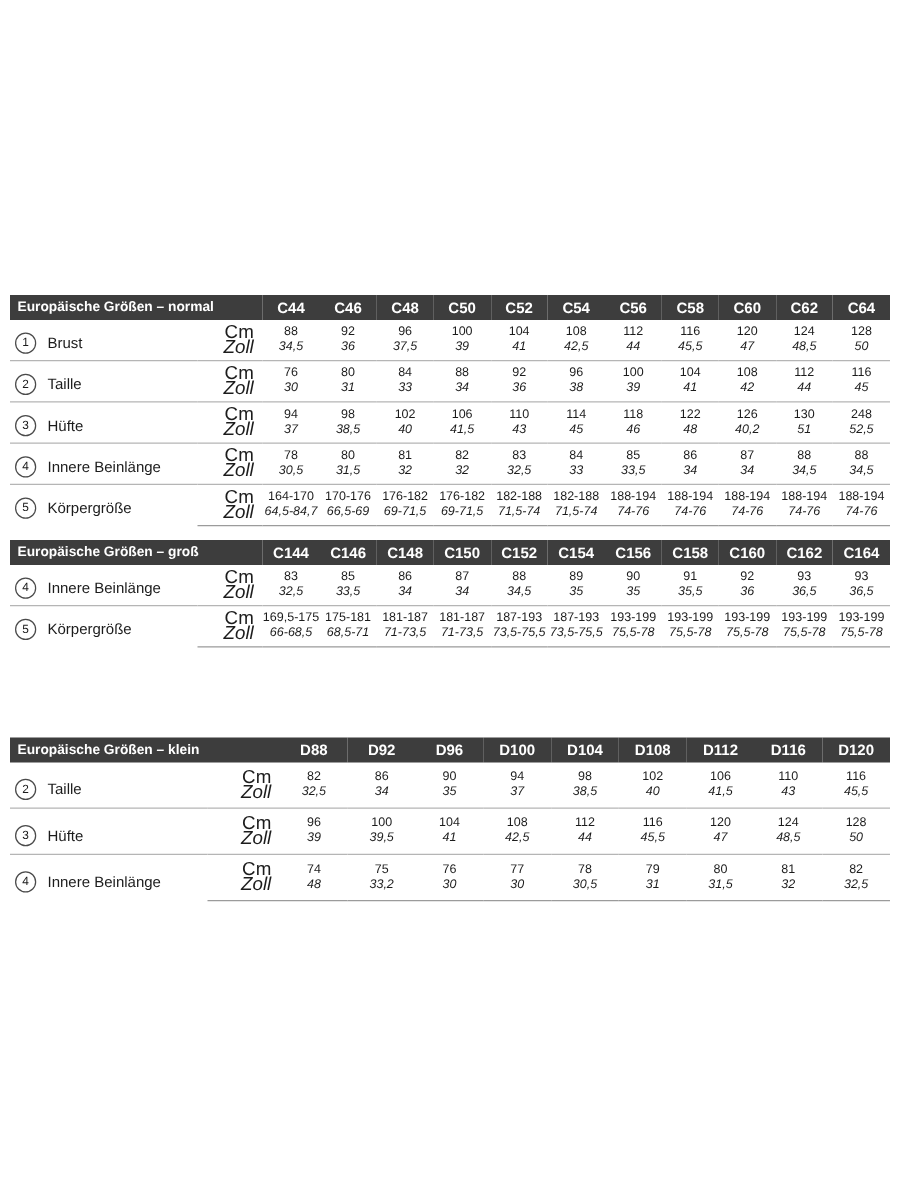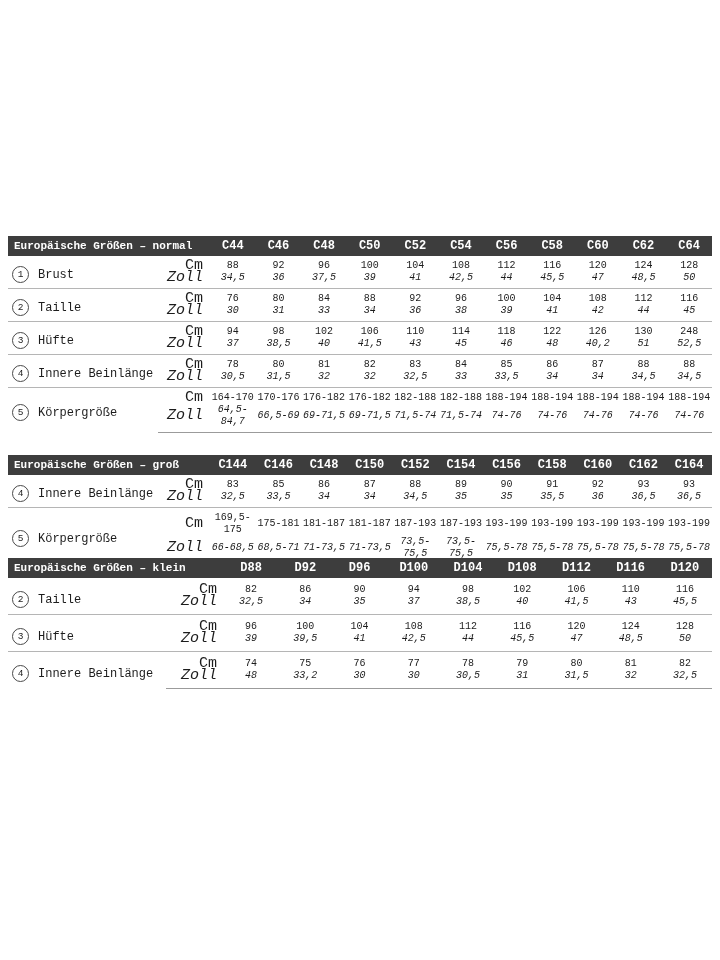--- a/index.html
+++ b/index.html
@@ -5,31 +5,31 @@
   html, body {
     margin: 0;
     padding: 0;
     background: #ffffff;
   }
   .page {
     position: relative;
     width: 720px;
     height: 960px;
     background: #ffffff;
-    font-family: Liberation Mono, monospace;
+    font-family: Liberation Sans, sans-serif;
     overflow: hidden;
   }
   .size-table {
     position: absolute;
     left: 8px;
     width: 704px;
   }
   .table-normal { top: 236px; }
-  .table-gross  { top: 455px; }
-  .table-klein  { top: 558px; }
+  .table-gross  { top: 432px; }
+  .table-klein  { top: 590px; }
 
   table.grid {
     width: 100%;
     border-collapse: collapse;
     table-layout: fixed;
   }
   .col-label { width: 150px; }
   .col-unit  { width: 52px; }
   .table-klein .col-label { width: 158px; }
   .table-klein .col-unit  { width: 58px; }

